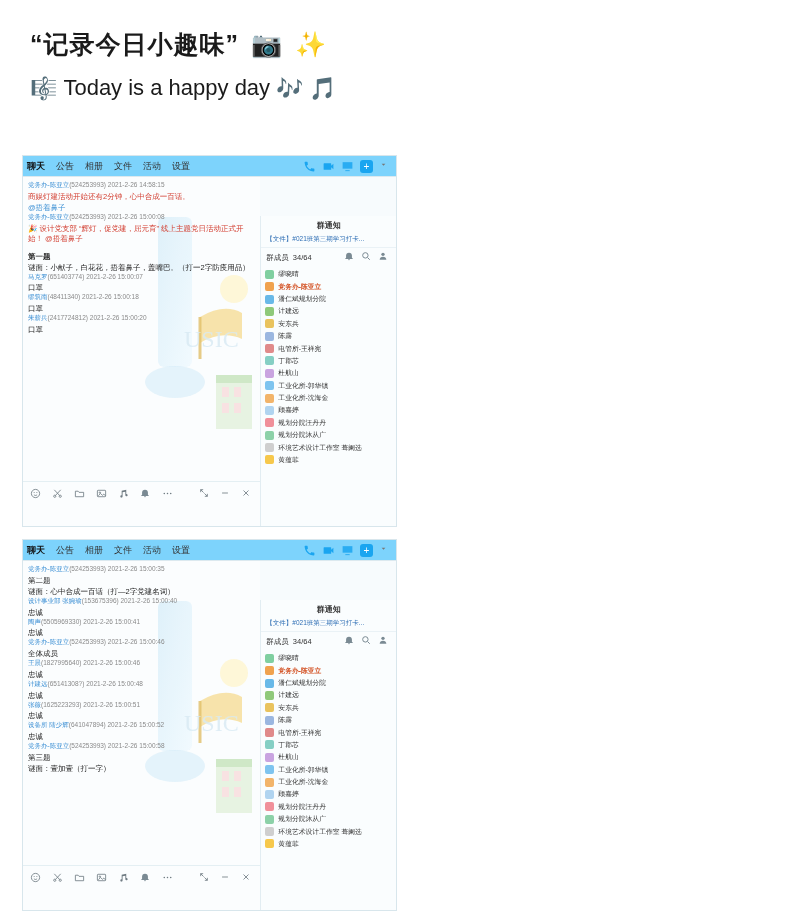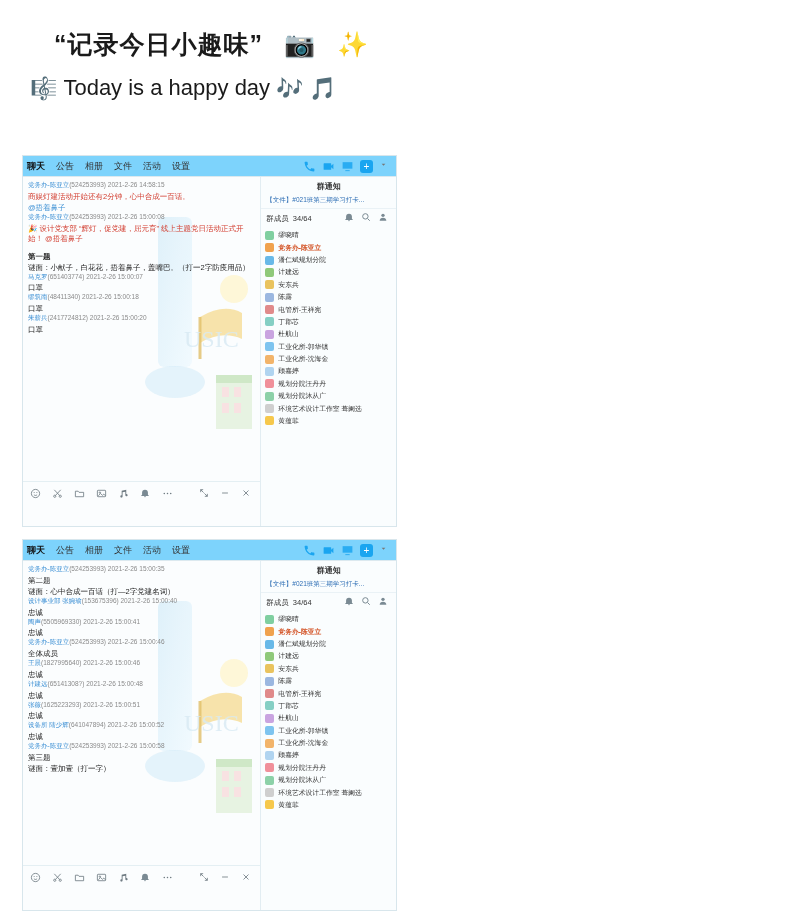--- a/index.html
+++ b/index.html
@@ -5,42 +5,42 @@
   html,body{margin:0;padding:0;}
   body{
     width:800px;height:920px;background:#ffffff;
     font-family:"Liberation Sans","DejaVu Sans",sans-serif;
     color:#222;overflow:hidden;
   }
   .page{position:relative;width:800px;height:920px;}
 
   
   .header{padding:28px 0 0 30px;}
-  .header .line1{font-size:25px;font-weight:bold;letter-spacing:1px;color:#1a1a1a;display:flex;align-items:center;gap:21px;margin-left:24px;}
+  .header .line1{font-size:25px;font-weight:bold;letter-spacing:1px;color:#1a1a1a;display:flex;align-items:center;gap:12px;}
   .header .line2{font-size:22px;margin-top:14px;color:#1a1a1a;display:flex;align-items:center;gap:6px;font-weight:400;}
   .emoji{font-family:"DejaVu Sans",sans-serif;}
 
   
   .grid{position:absolute;top:155px;left:22px;width:760px;display:flex;flex-wrap:wrap;gap:12px 14px;}
   .shot{width:373px;height:370px;background:#f7fbfd;border:1px solid #d8e6ec;position:relative;overflow:hidden;}
 
   
   .tbar{height:20px;display:flex;align-items:center;background:#7dd3fc;border-bottom:1px solid #dce9ef;padding:0 4px;gap:10px;font-size:9px;color:#333;}
   .tbar .tabs{display:flex;gap:11px;}
   .tbar .tab{white-space:nowrap;}
   .tbar .tab.active{color:#111;font-weight:bold;}
   .tbar .right{margin-left:auto;display:flex;align-items:center;gap:6px;}
   .ic{width:13px;height:13px;display:inline-block;position:relative;}
   .ic svg{display:block;}
   .plusbtn{width:13px;height:13px;border-radius:3px;background:#1aa5f0;color:#fff;font-size:10px;line-height:13px;text-align:center;}
 
   
   .body{display:flex;height:349px;}
   .chat{width:238px;position:relative;background:#fbfdfe;}
-  .side{width:135px;border-left:1px solid #e2edf2;background:#fafdfe;position:relative;}
+  .side{width:135px;border-left:1px solid #e2edf2;background:#fafdfe;position:relative;margin-top:39px;}
 
   
   .msgs{padding:4px 5px 0 5px;height:304px;overflow:hidden;position:relative;}
   .m{margin-bottom:2px;line-height:1.35;}
   .meta{font-size:6.5px;color:#8a8a8a;white-space:nowrap;}
   .meta .nm{color:#3b8fd4;}
   .txt{font-size:7.5px;color:#222;margin-top:1px;word-break:break-all;}
   .txt.red{color:#d23c2e;}
   .txt .mention{color:#3b8fd4;}
 

